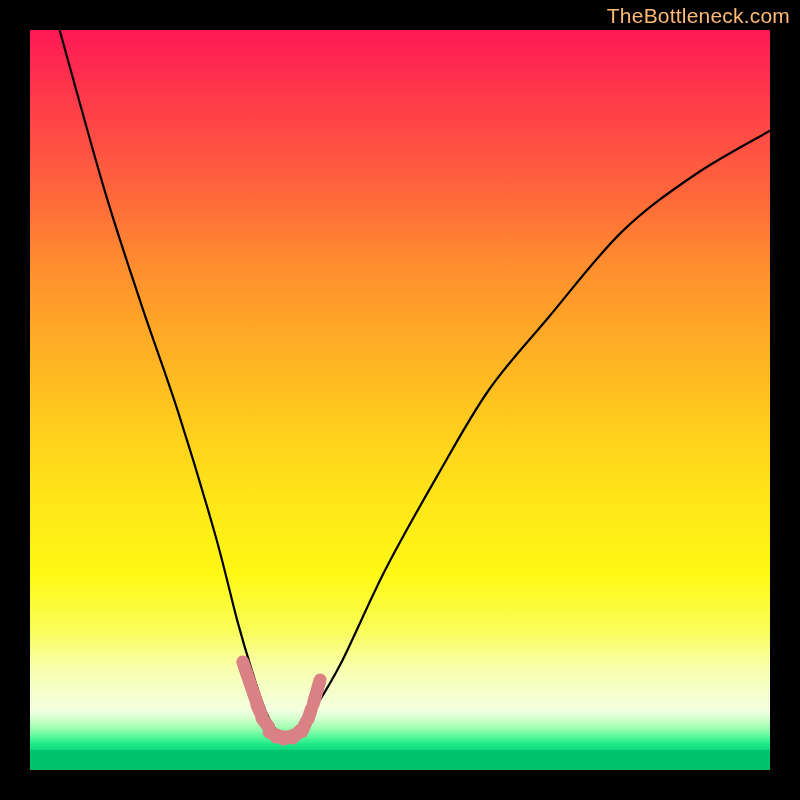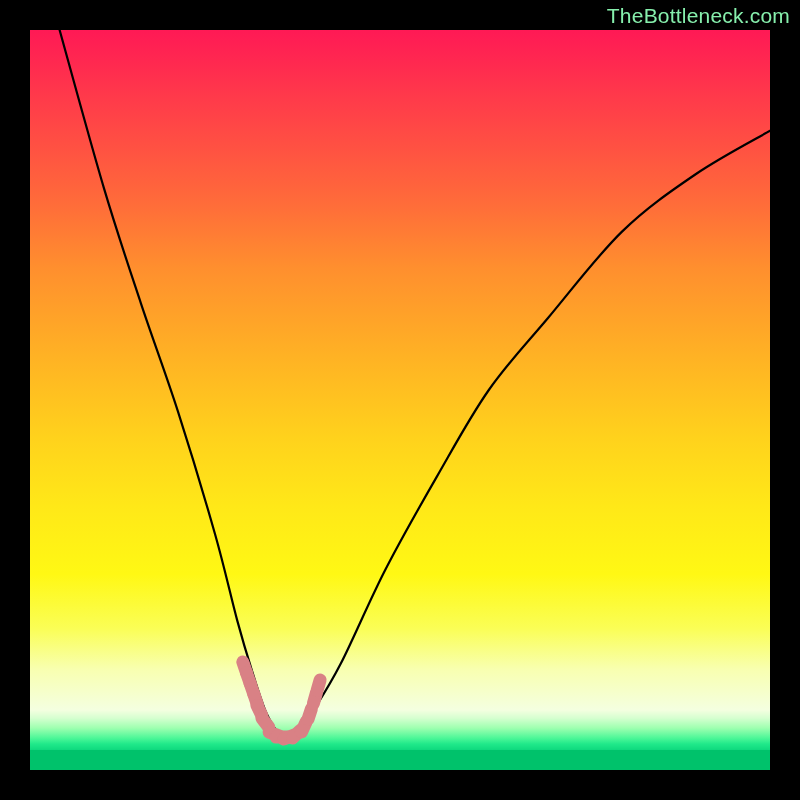--- a/index.html
+++ b/index.html
@@ -70,21 +70,21 @@
     background: #00c26b;
   }
   svg.curve {
     position: absolute;
     inset: 0;
   }
   .watermark {
     position: absolute;
     top: 4px;
     right: 10px;
-    color: #86efac;
+    color: #fdba74;
     font-size: 21px;
     font-weight: 500;
     letter-spacing: 0.2px;
   }
 </style>
 </head>
 <body>
 
 <div class="frame">
   <div class="watermark">TheBottleneck.com</div>

